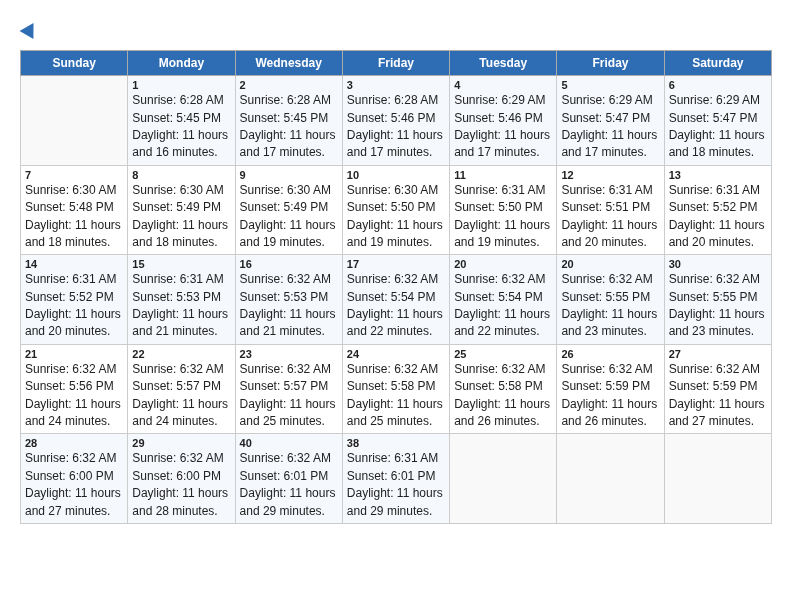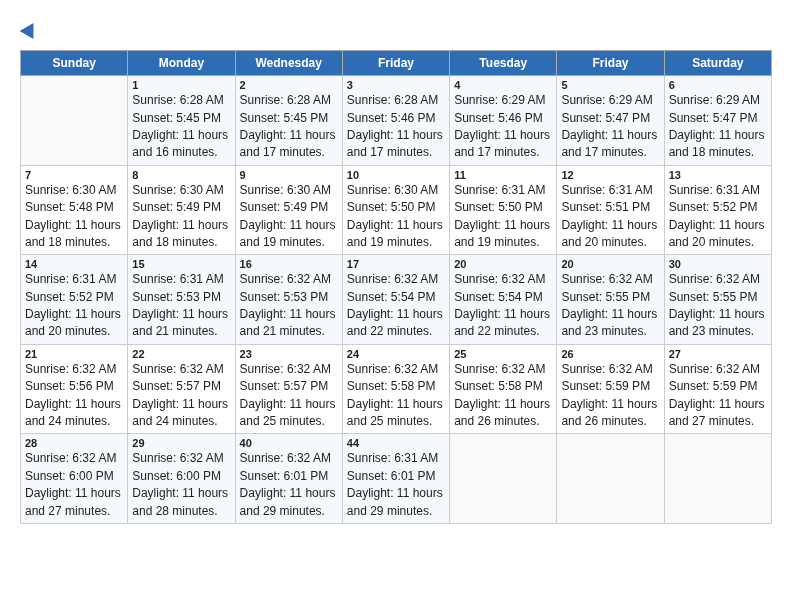--- a/index.html
+++ b/index.html
@@ -342,21 +342,21 @@
 and 28 minutes.</div>
           </td>
           <td>
             <span class="day-num">40</span>
             <div class="day-info" style="white-space: pre-line;">Sunrise: 6:32 AM
 Sunset: 6:01 PM
 Daylight: 11 hours
 and 29 minutes.</div>
           </td>
           <td>
-            <span class="day-num">44</span>
+            <span class="day-num">38</span>
             <div class="day-info" style="white-space: pre-line;">Sunrise: 6:31 AM
 Sunset: 6:01 PM
 Daylight: 11 hours
 and 29 minutes.</div>
           </td>
           <td class="empty-cell"></td>
           <td class="empty-cell"></td>
           <td class="empty-cell"></td>
         </tr>
       </tbody>

